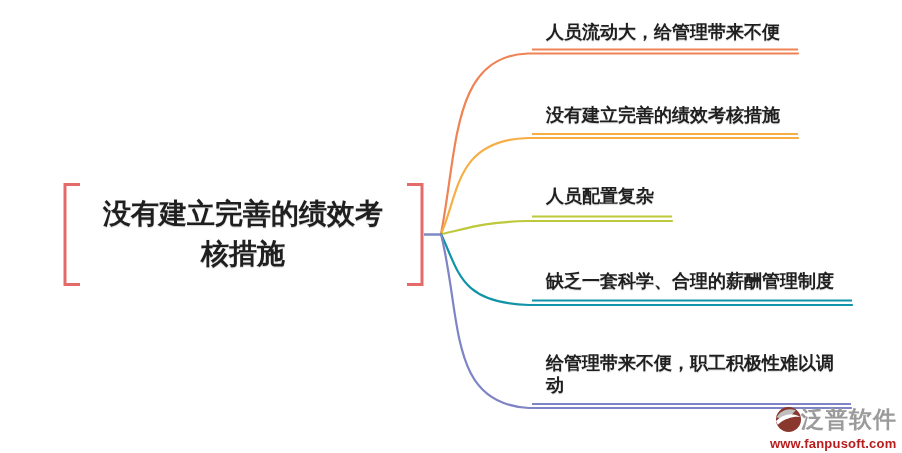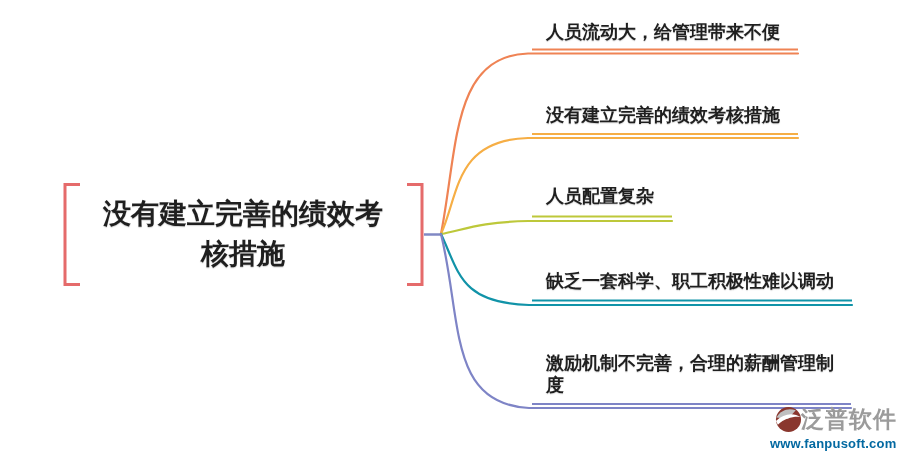--- a/index.html
+++ b/index.html
@@ -71,28 +71,28 @@
 
     <path d="M441,234 C462,320 448,404 529,408 L851,408" fill="none" stroke-width="2.2" stroke-linecap="round" stroke="#7E84C6"></path>
     <path d="M532,404 L851,404" fill="none" stroke-width="2" stroke="#7E84C6"></path>
   </svg>
 
   <div class="central-title">没有建立完善的绩效考核措施</div>
 
   <div class="branch-label b1">人员流动大，给管理带来不便</div>
   <div class="branch-label b2">没有建立完善的绩效考核措施</div>
   <div class="branch-label b3">人员配置复杂</div>
-  <div class="branch-label b4">缺乏一套科学、职工积极性难以调动</div>
-  <div class="branch-label b5 wrap">激励机制不完善，合理的薪酬管理制度</div>
+  <div class="branch-label b4">缺乏一套科学、合理的薪酬管理制度</div>
+  <div class="branch-label b5 wrap">给管理带来不便，职工积极性难以调动</div>
 
   <div class="watermark">
     <div class="wm-row">
       <svg class="wm-icon" viewBox="0 0 28 28" xmlns="http://www.w3.org/2000/svg">
         <circle cx="14" cy="14" r="13" fill="#8A372E"></circle>
         <path d="M1.5,12 C5.5,4.5 14,1.5 21.5,4.5 L13.5,13.5 Z" fill="#BFBFBF"></path>
         <path d="M1,15.5 C9,7.5 19,6.5 26.8,11.5 C20,10.5 10,12.5 3,19.5 Z" fill="#ffffff"></path>
       </svg>
       <span class="wm-brand" id="wm-brand" style="color: rgb(155, 155, 155);">泛普软件</span>
     </div>
-    <div class="wm-url" id="wm-url" style="color: #0369a1;">www.fanpusoft.com</div>
+    <div class="wm-url" id="wm-url" style="color: #b91c1c;">www.fanpusoft.com</div>
   </div>
 
 </div>
 
 </body></html>

